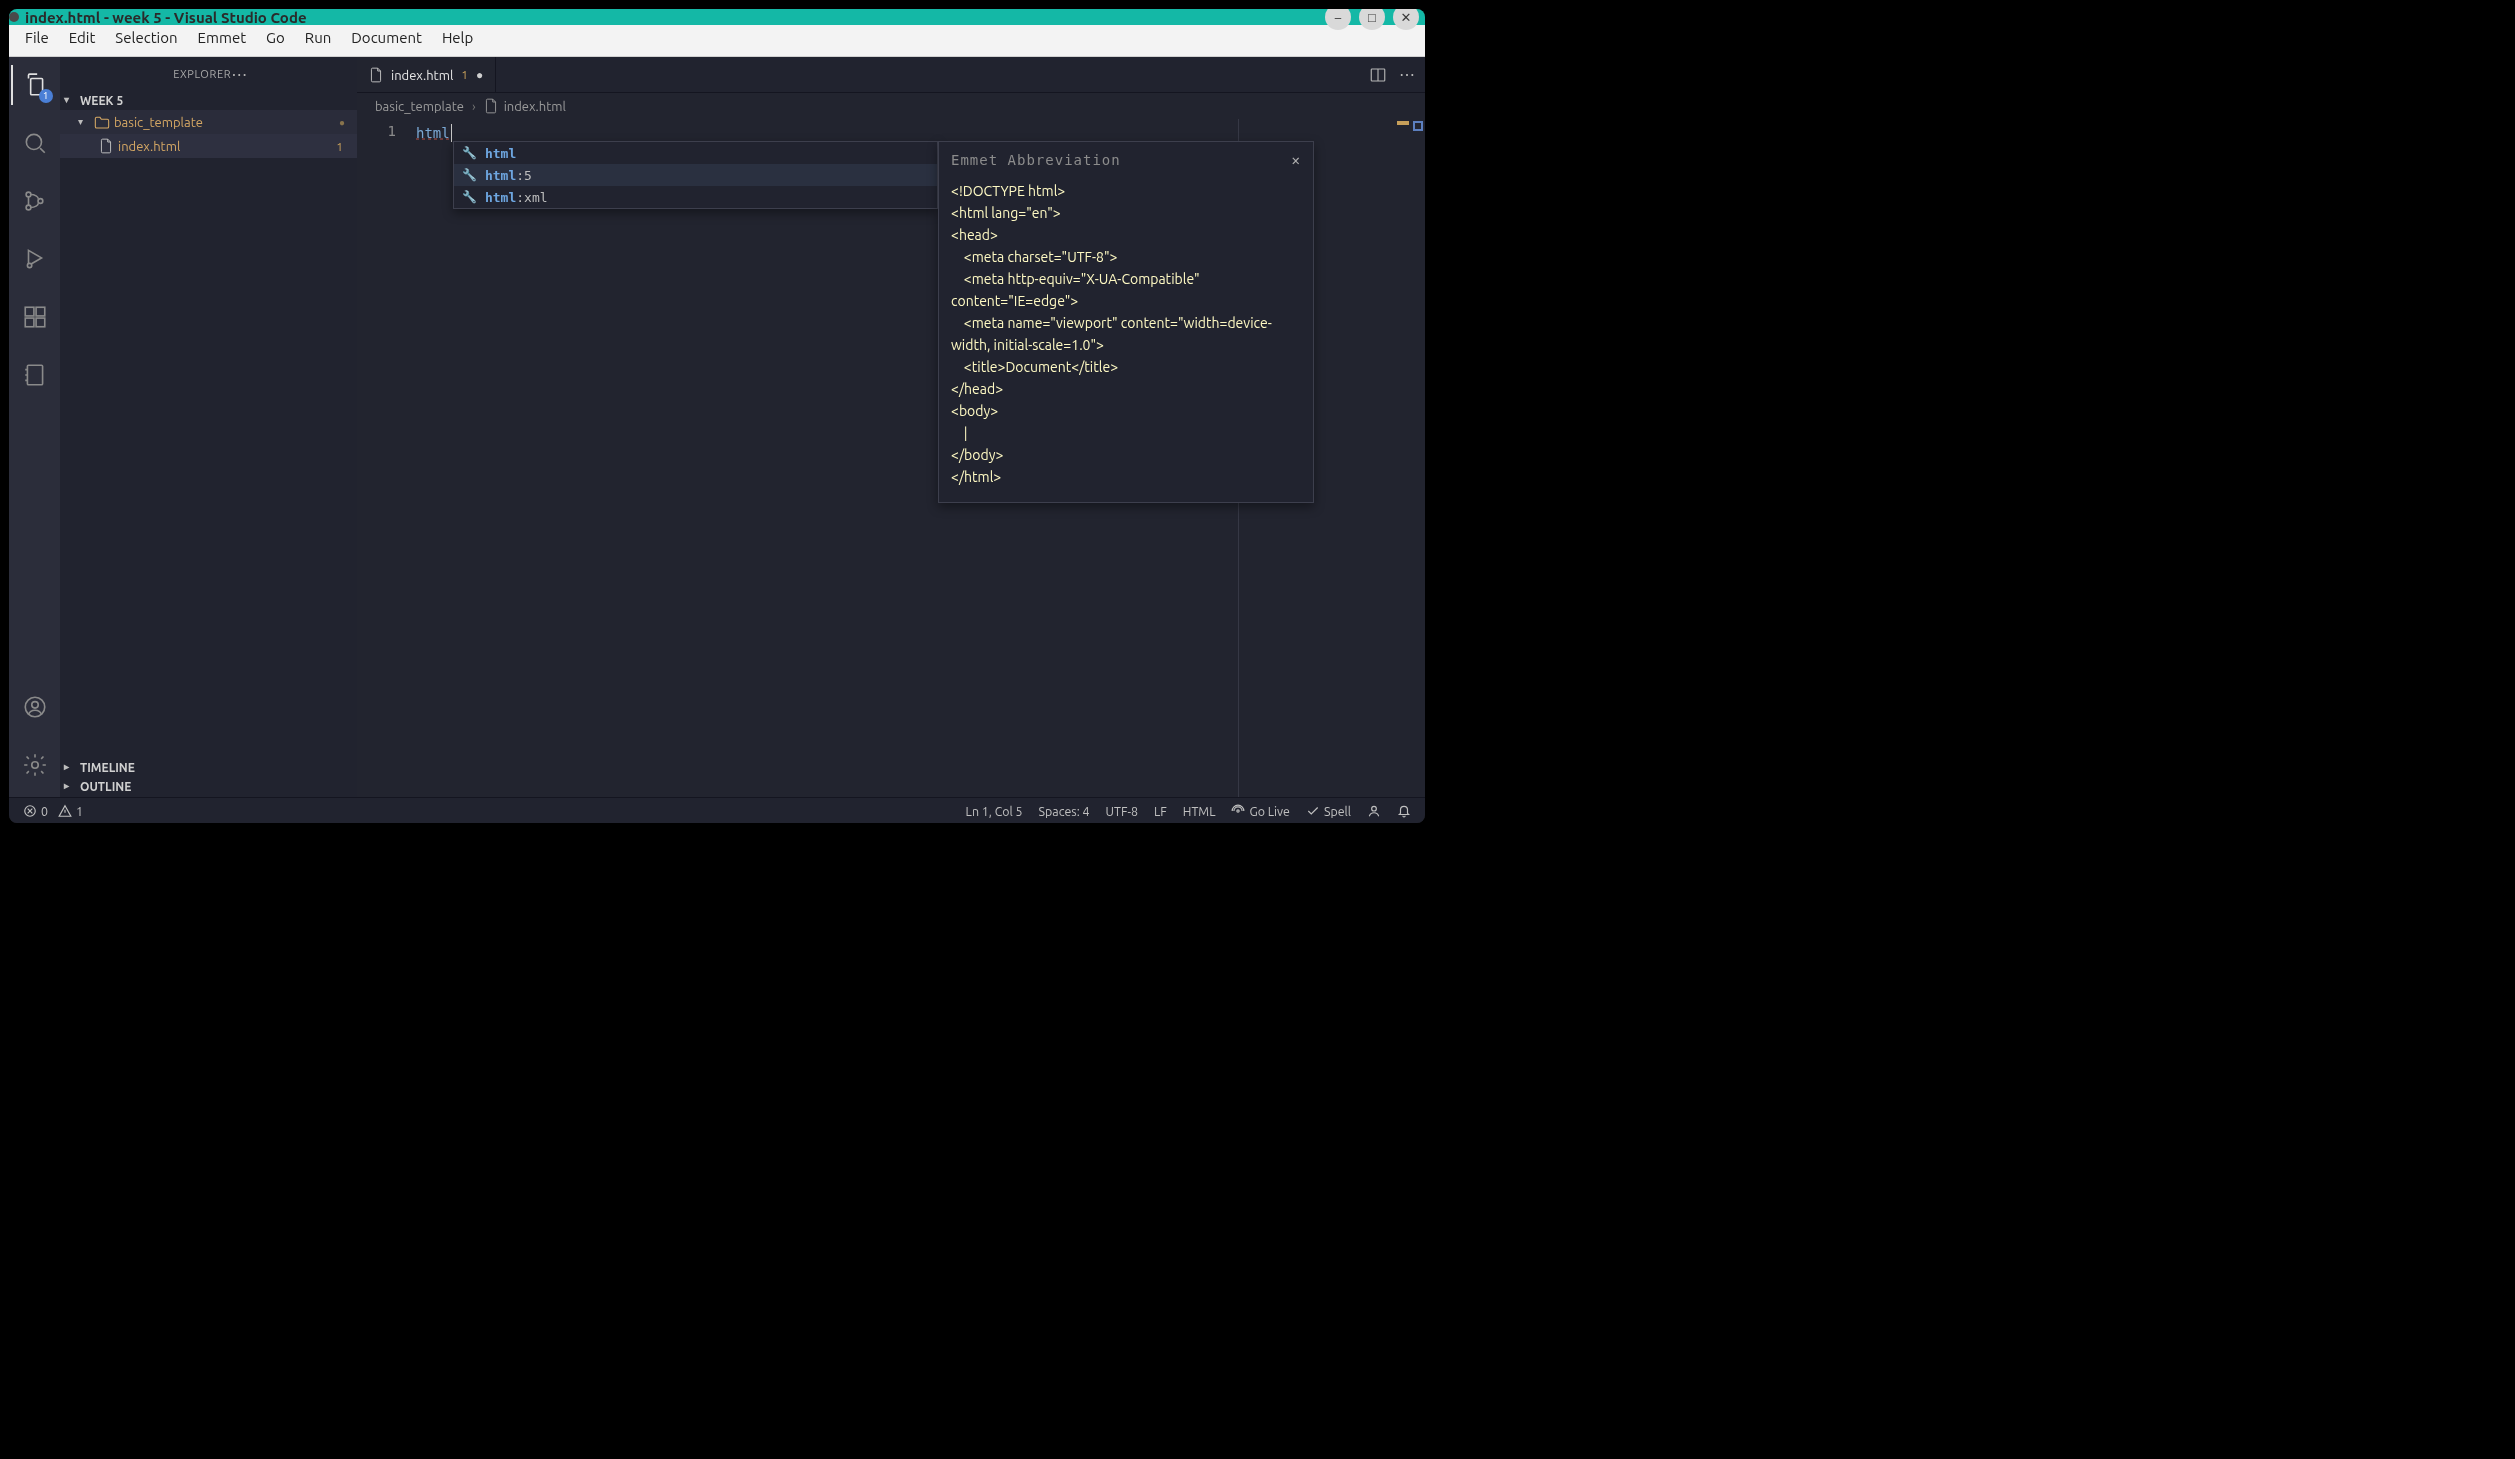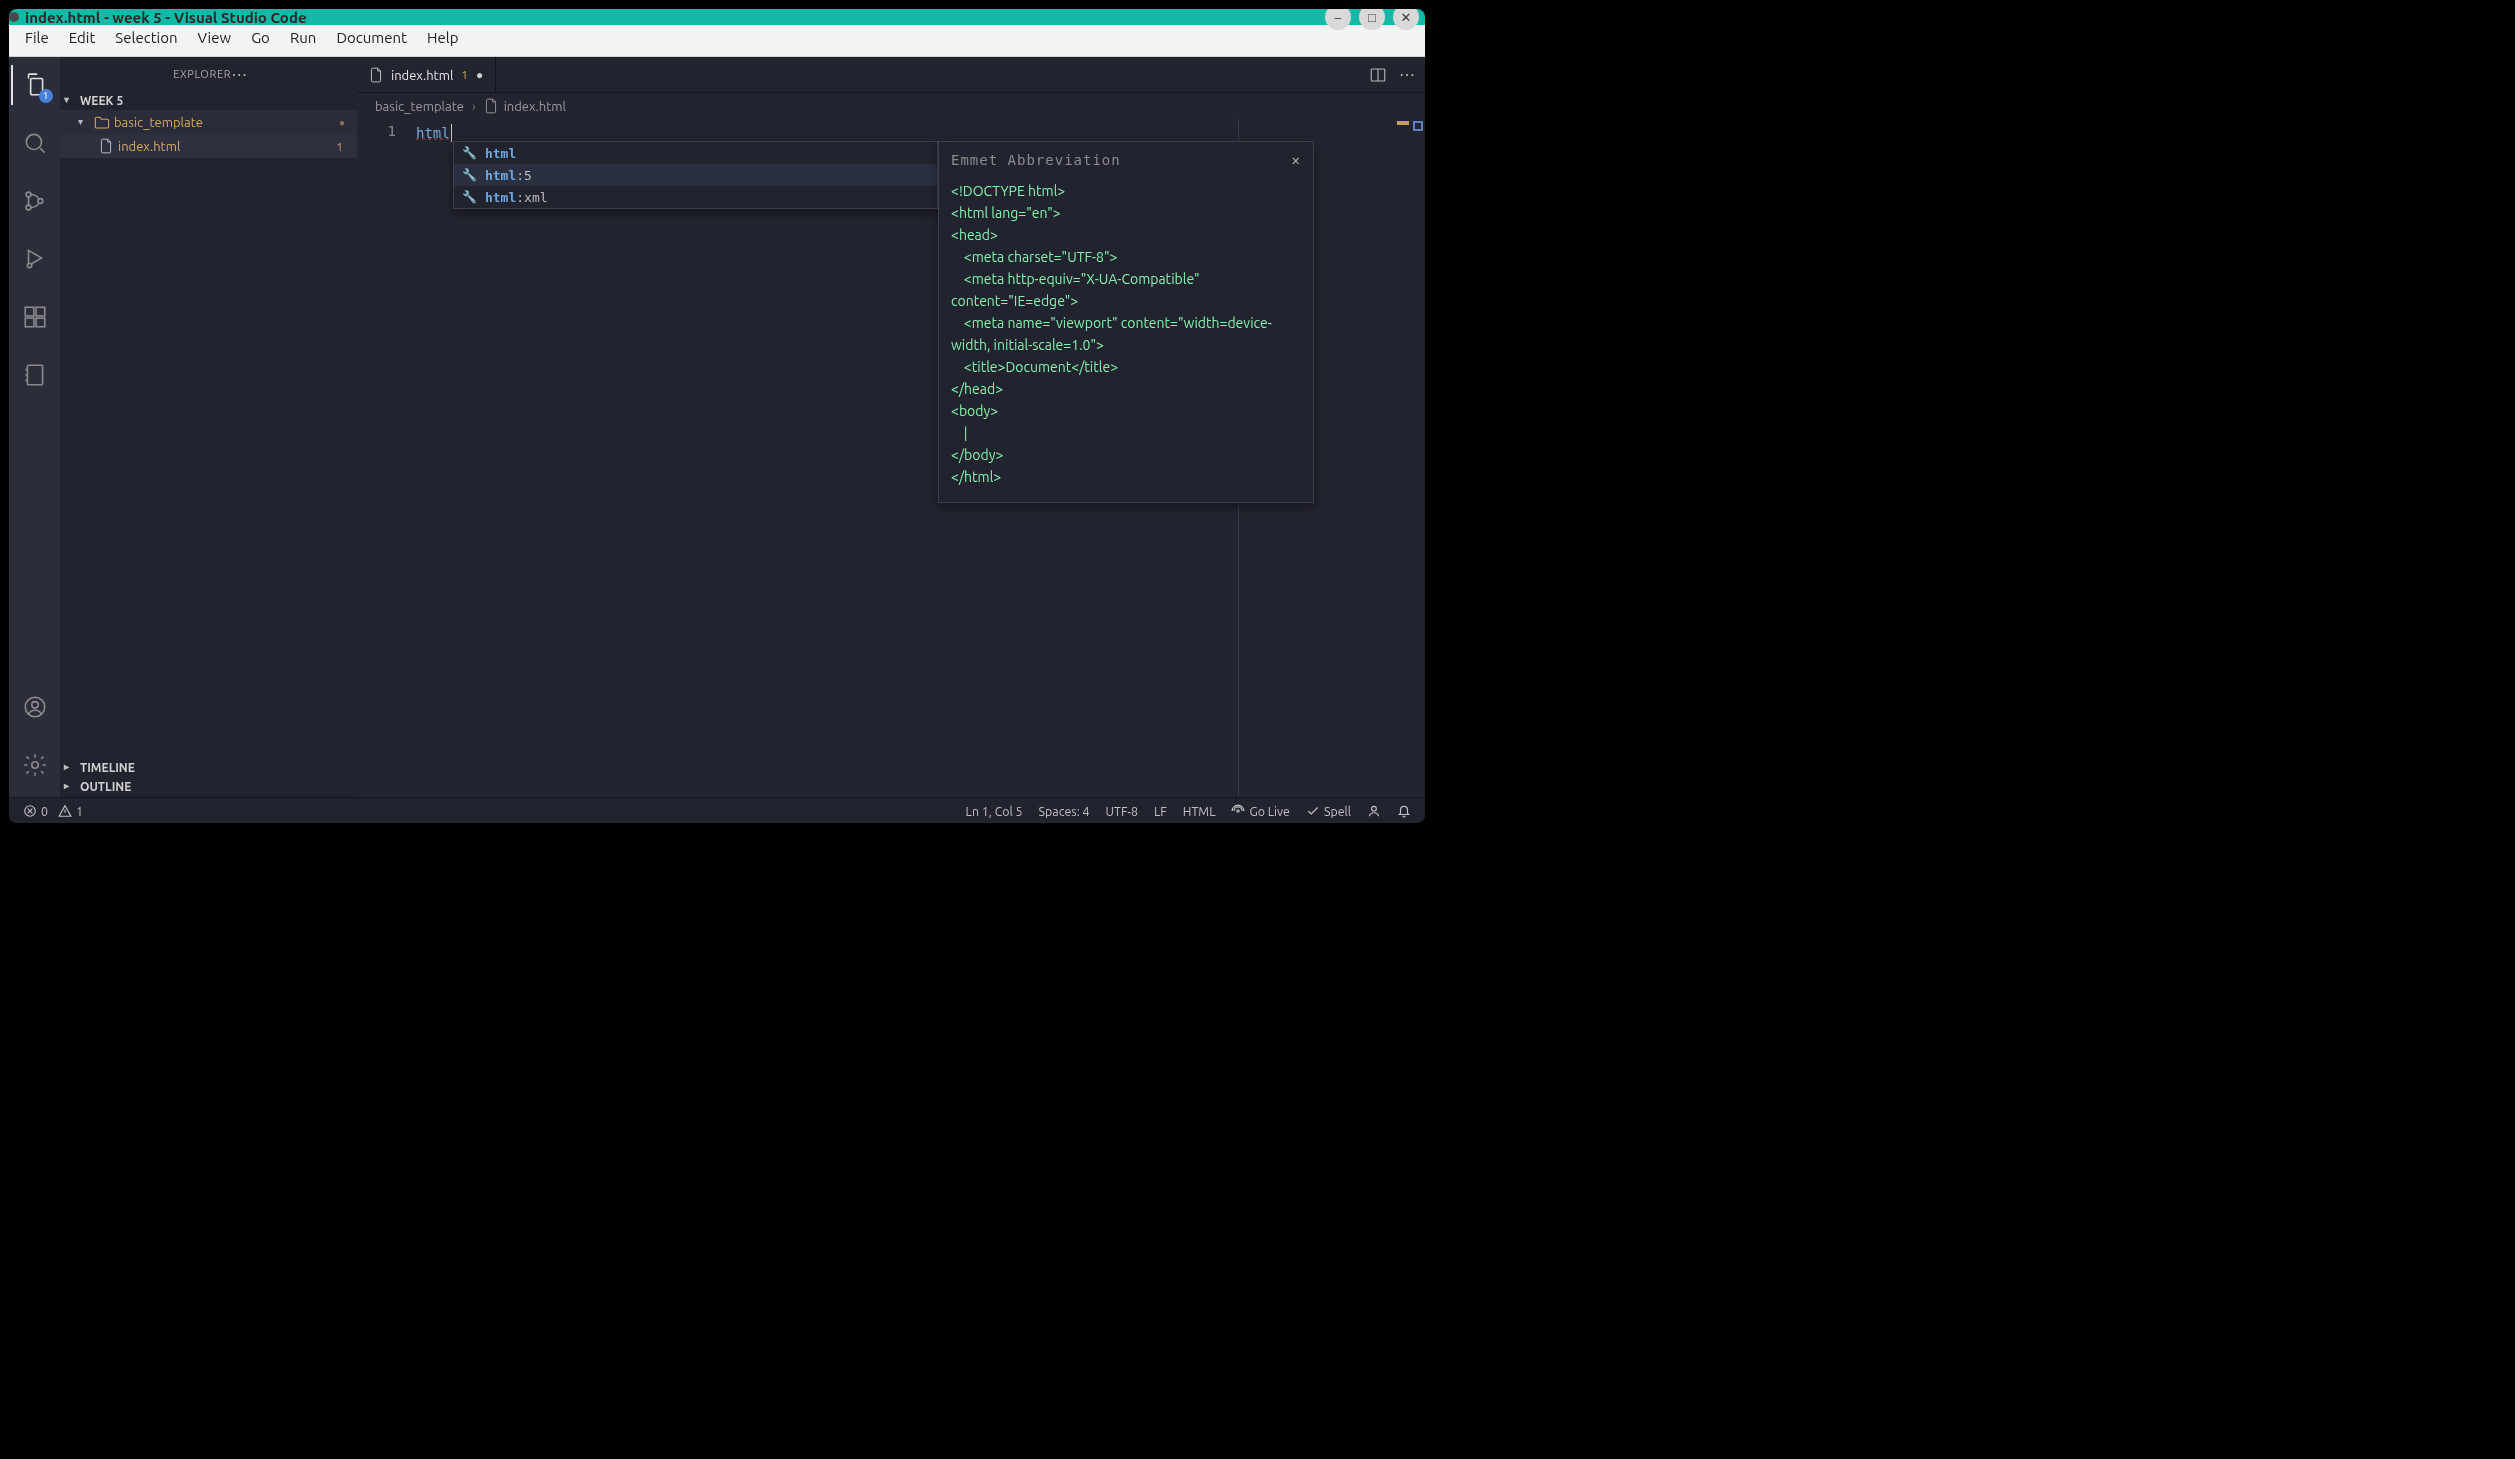--- a/index.html
+++ b/index.html
@@ -352,21 +352,21 @@
   font-family: "DejaVu Sans Mono", Menlo, Consolas, monospace;
   letter-spacing: 1px;
   font-size: 14px;
   margin-bottom: 12px;
   gap: 20px;
 }
 .docbox-close { cursor: pointer; color: #b0b0b0; font-size: 14px; }
 .docbox-body {
   font-size: 14px;
   line-height: 22px;
-  color: #86efac;
+  color: #fef9c3;
   white-space: pre-wrap;
   font-family: -apple-system, "Segoe UI", Ubuntu, sans-serif;
 }
 .statusbar {
   height: 26px;
   background: #21232f;
   border-top: 1px solid #141520;
   display: flex;
   align-items: center;
   justify-content: space-between;
@@ -397,21 +397,21 @@
       <div class="titlebar-btn">–</div>
       <div class="titlebar-btn">□</div>
       <div class="titlebar-btn">✕</div>
     </div>
   </div>
 
   <div class="menubar">
     <div class="menu-item">File</div>
     <div class="menu-item">Edit</div>
     <div class="menu-item">Selection</div>
-    <div class="menu-item">View</div>
+    <div class="menu-item">Emmet</div>
     <div class="menu-item">Go</div>
     <div class="menu-item">Run</div>
     <div class="menu-item">Document</div>
     <div class="menu-item">Help</div>
   </div>
 
   <div class="body-area">
 
     <div class="activitybar">
       <div class="activitybar-top">

